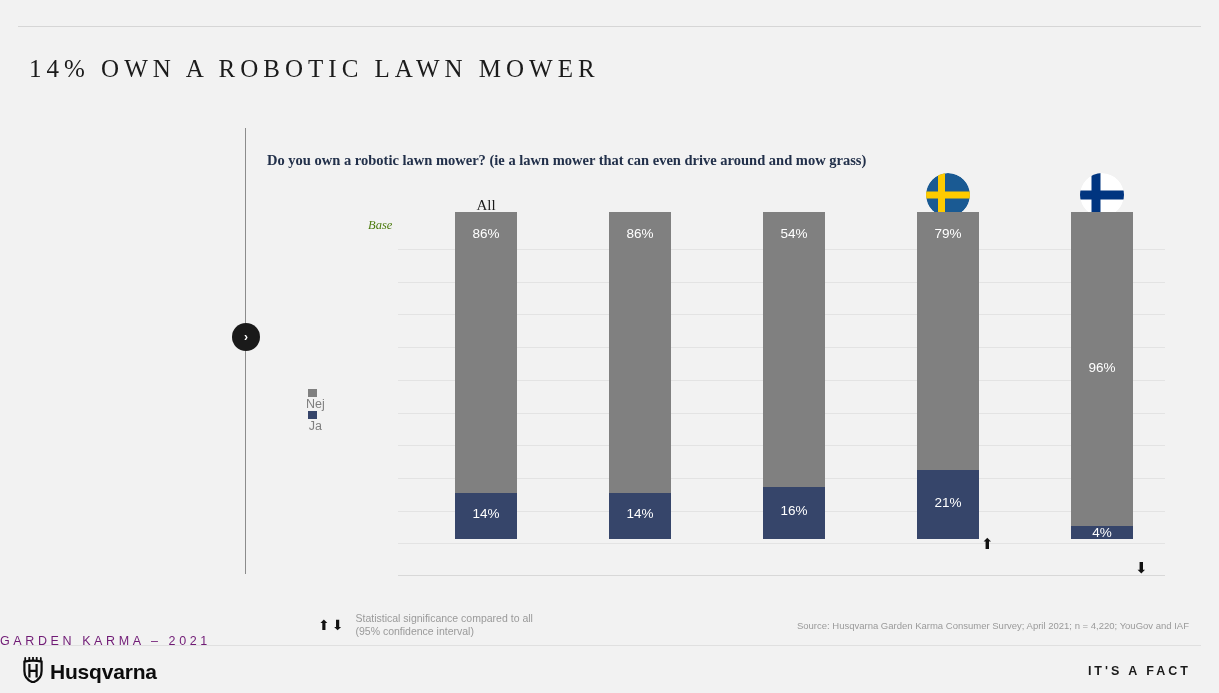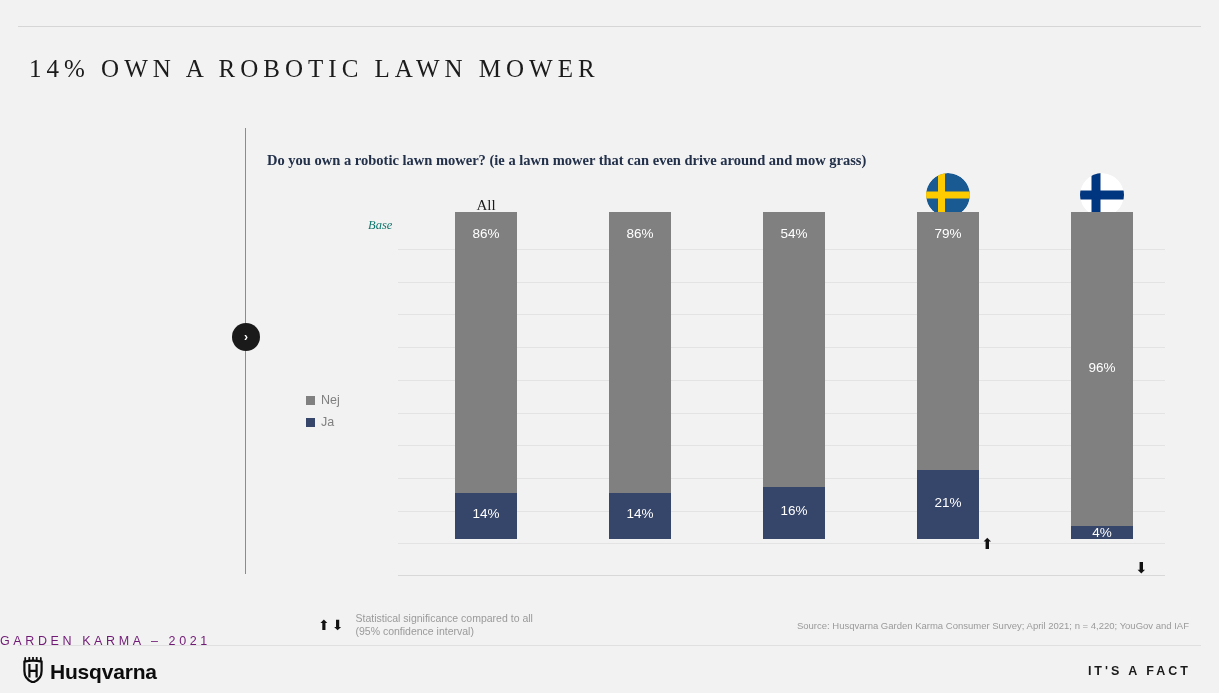--- a/index.html
+++ b/index.html
@@ -135,21 +135,21 @@
     font-size: 12.5px;
     color: #1b1b1b;
   }
   .base-word {
     position: absolute;
     left: 368px;
     top: 218px;
     font-family: "Liberation Serif", serif;
     font-style: italic;
     font-size: 12.5px;
-    color: #0f766e;
+    color: #4d7c0f;
   }
 
   
   .plot {
     position: absolute;
     left: 398px;
     top: 249px;
     width: 767px;
     height: 290px;
   }
@@ -213,20 +213,21 @@
     position: absolute;
     left: 306px;
     top: 389px;
     font-size: 12.5px;
     color: #7f7f7f;
   }
   .legend-row {
     display: flex;
     align-items: center;
     height: 22px;
+    flex-direction: column;
   }
   .legend-swatch {
     width: 9px;
     height: 9px;
     margin-right: 6px;
   }
 
   
   .sig-note {
     position: absolute;

